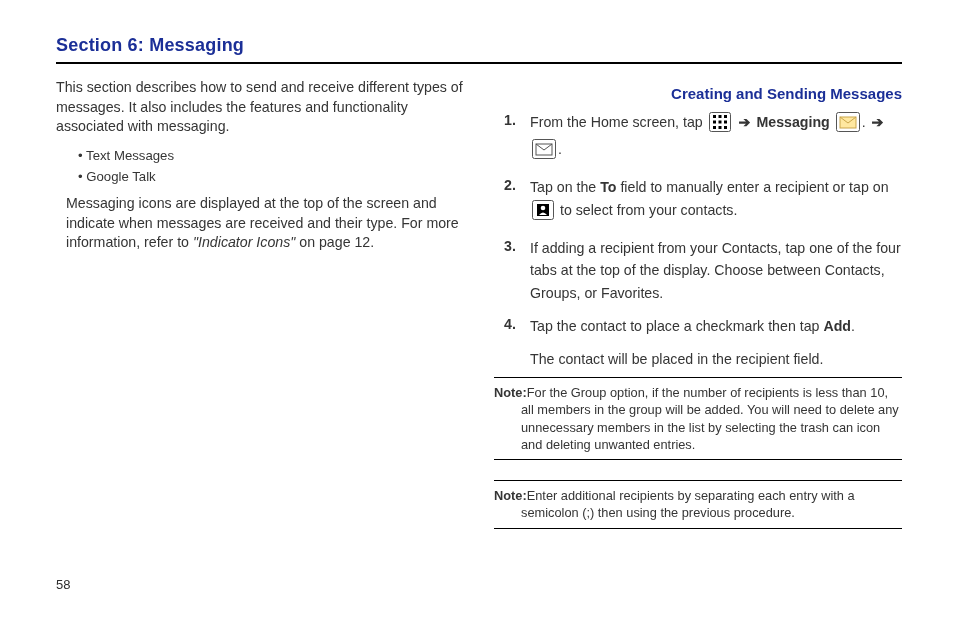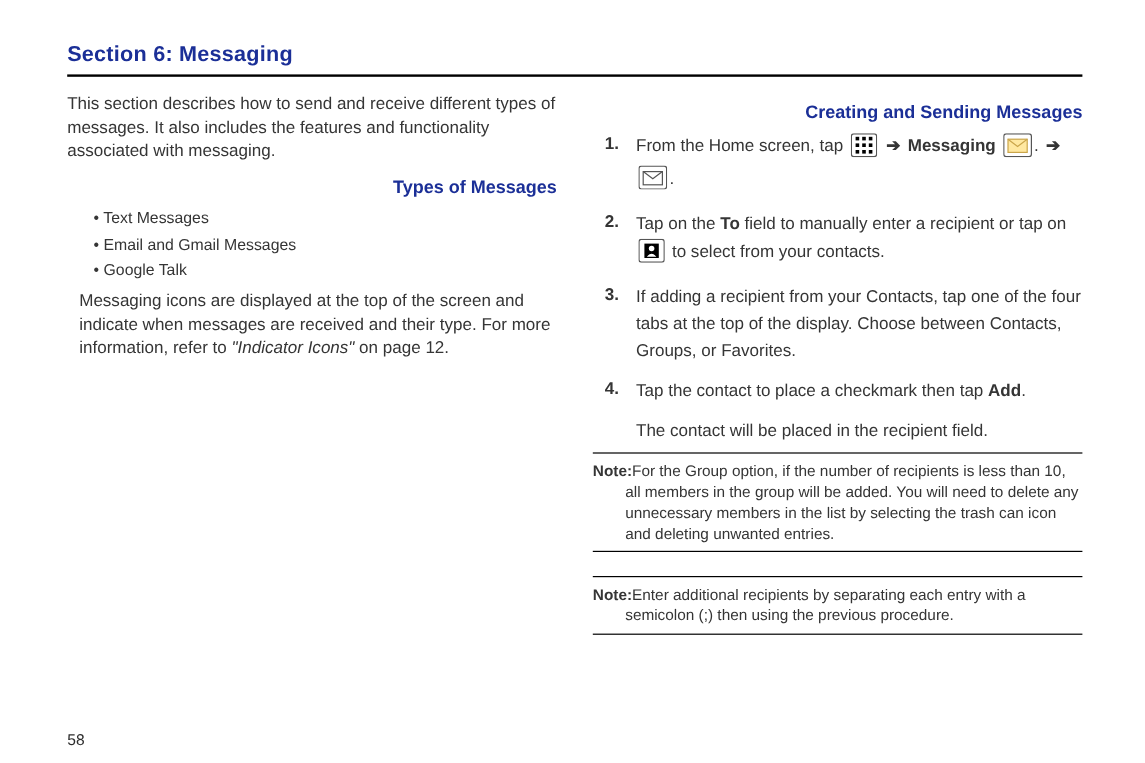--- a/index.html
+++ b/index.html
@@ -78,43 +78,41 @@
   .note {
     font-size: 12.8px;
     line-height: 1.35;
     margin: 2px 0 2px 0;
   }
   .note .note-body { display: block; margin-left: 27px; }
   .note b.lbl { float: left; }
   .pagenum {
     position: absolute;
     left: 56px;
-    bottom: 12px;
+    bottom: 44px;
     font-size: 13px;
     color: #2d2d2d;
   }
   b { font-weight: 700; }
 </style>
 </head>
 <body>
 
 <div class="page">
 
   <h1 class="section-title">Section 6: Messaging</h1>
   <hr class="rule">
 
   <div class="cols">
 
     <div class="col">
       <p class="intro">This section describes how to send and receive different types of messages. It also includes the features and functionality associated with messaging.</p>
 
-      <div class="h2">Types of Messages</div>
       <div class="bullets">
         <div>• <span>Text Messages</span></div>
-        <div>• <span>Email and Gmail Messages</span></div>
         <div>• <span>Google Talk</span></div>
       </div>
 
 
       <p class="para">
         <span>Messaging icons are displayed at the top of the screen and indicate when messages are received and their type. For more information, refer to </span><span class="italic">"Indicator Icons"</span><span>  on page 12.</span>
       </p>
     </div>
 
     <div class="col">

